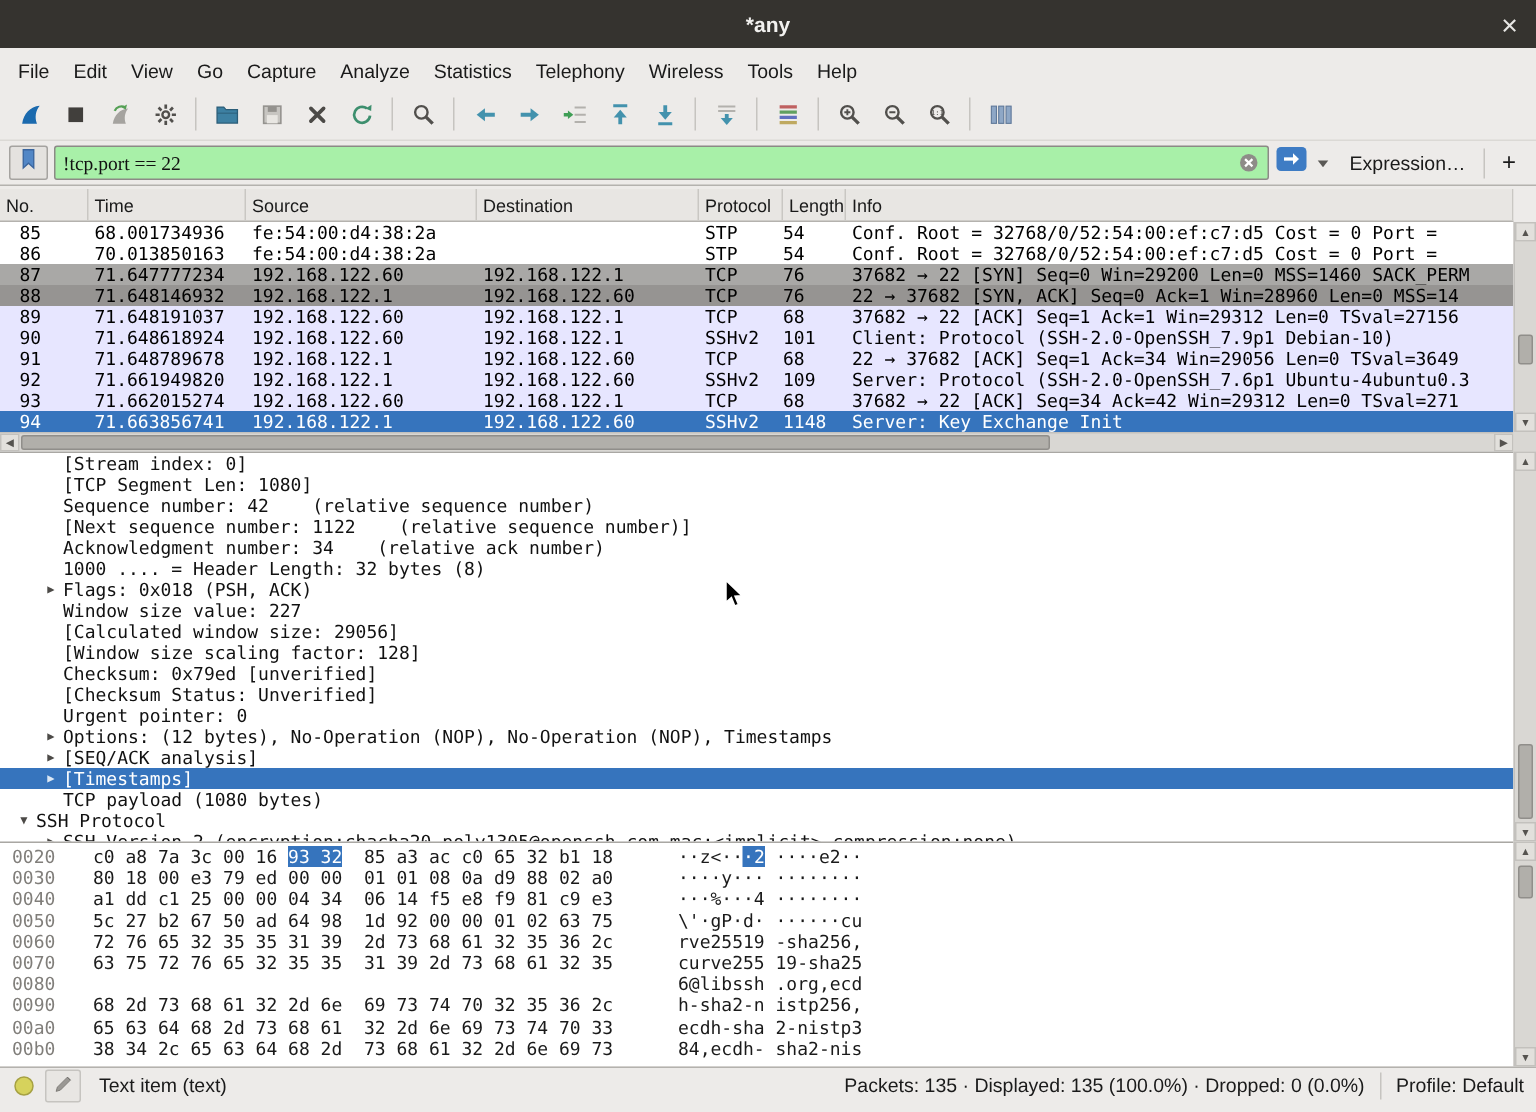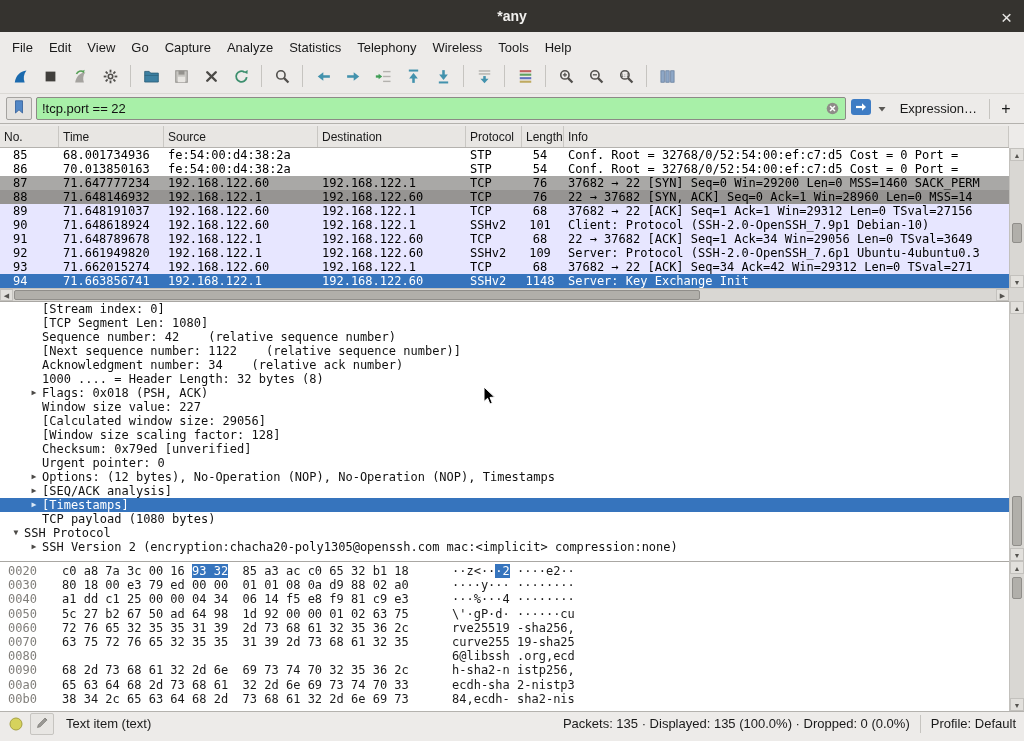--- a/index.html
+++ b/index.html
@@ -19,36 +19,36 @@
   
   .toolbar{position:absolute;left:0;top:59px;width:100%;height:34px;background:#edebe9;display:flex;align-items:center;padding-left:5px}
   .tbtn{width:30px;height:28px;display:flex;align-items:center;justify-content:center;border-radius:3px;flex:none}
   .ticon{display:flex}
   .tsep{width:1px;height:22px;background:#c6c4c0;margin:0 5px;flex:none}
 
   
   .filterbar{position:absolute;left:0;top:93px;width:100%;height:31px;background:#edebe9;border-top:1px solid #dbd9d5;border-bottom:1px solid #b4b2ae;display:flex;align-items:center;padding:0 6px;gap:4px}
   .fbookmark{width:26px;height:23px;border:1px solid #a5a3a0;background:#e4e2df;border-radius:2px;display:flex;align-items:center;justify-content:center;flex:none}
   .finput{flex:1;height:23px;background:#a8f0a8;border:1px solid #8c8a86;border-radius:2px;display:flex;align-items:center;padding:0 5px}
-  .ftext{font-family:Liberation Sans, sans-serif;font-size:13px;color:#111;white-space:pre}
+  .ftext{font-family:Liberation Serif, serif;font-size:13px;color:#111;white-space:pre}
   .fclear{margin-left:auto;display:flex}
   .fapply,.fdrop{display:flex;align-items:center;flex:none}
   .fexpr{padding:0 8px;font-size:13px;color:#1a1a1a;flex:none}
   .fsep{width:1px;height:20px;background:#c6c4c0;flex:none}
   .fadd{width:24px;text-align:center;font-size:16px;color:#1a1a1a;flex:none}
 
   
   .plheader{position:absolute;left:0;top:126px;width:1009px;height:22px;background:#e8e6e3;border-bottom:1px solid #b4b2ae;display:flex;font-size:12px;color:#1a1a1a;overflow:hidden}
   .phcell{border-right:1px solid #c9c7c3;padding:4px 0 0 4px;white-space:nowrap;overflow:hidden;flex:none}
   .c0{width:59px}.c1{width:105px}.c2{width:154px}.c3{width:148px}.c4{width:56px}.c5{width:42px}.c6{flex:1;overflow:hidden}
   .plbody{position:absolute;left:0;top:148px;width:1009px;height:140px;background:#fff;overflow:hidden;font-family:"DejaVu Sans Mono",monospace;font-size:12px;color:#000}
   .prow{display:flex;height:14px;line-height:14px;white-space:nowrap}
   .pc{padding-left:4px;overflow:hidden;flex:none}
   .pc.c0{padding-left:13px}
-  .pc.c5{text-align:center;padding-right:6px;padding-left:0}
+  .pc.c5{text-align:left;padding-right:6px;padding-left:0}
   .pc.c6{flex:1}
   .v-stp{background:#ffffff}
   .v-syn{background:#a9a8a6}
   .v-synack{background:#969492}
   .v-tcp{background:#e7e6ff}
   .v-selected{background:#3674bd;color:#fff}
 
   
   .vscroll{position:absolute;left:1009px;width:15px;background:#d9d7d3;border-left:1px solid #c3c1bd}
   .step{position:absolute;left:0;width:100%;height:13px;font-size:7px;text-align:center;line-height:13px;color:#55534f;background:#e2e0dc;border:1px solid #c3c1bd}
@@ -463,20 +463,21 @@
       <div class="dline"><span class="dspacer" style="width: 26px;"></span><span class="darrow"></span><span class="dtext">[TCP Segment Len: 1080]</span></div>
       <div class="dline"><span class="dspacer" style="width: 26px;"></span><span class="darrow"></span><span class="dtext">Sequence number: 42    (relative sequence number)</span></div>
       <div class="dline"><span class="dspacer" style="width: 26px;"></span><span class="darrow"></span><span class="dtext">[Next sequence number: 1122    (relative sequence number)]</span></div>
       <div class="dline"><span class="dspacer" style="width: 26px;"></span><span class="darrow"></span><span class="dtext">Acknowledgment number: 34    (relative ack number)</span></div>
       <div class="dline"><span class="dspacer" style="width: 26px;"></span><span class="darrow"></span><span class="dtext">1000 .... = Header Length: 32 bytes (8)</span></div>
       <div class="dline"><span class="dspacer" style="width: 26px;"></span><span class="darrow">▶</span><span class="dtext">Flags: 0x018 (PSH, ACK)</span></div>
       <div class="dline"><span class="dspacer" style="width: 26px;"></span><span class="darrow"></span><span class="dtext">Window size value: 227</span></div>
       <div class="dline"><span class="dspacer" style="width: 26px;"></span><span class="darrow"></span><span class="dtext">[Calculated window size: 29056]</span></div>
       <div class="dline"><span class="dspacer" style="width: 26px;"></span><span class="darrow"></span><span class="dtext">[Window size scaling factor: 128]</span></div>
       <div class="dline"><span class="dspacer" style="width: 26px;"></span><span class="darrow"></span><span class="dtext">Checksum: 0x79ed [unverified]</span></div>
+      <div class="dline"><span class="dspacer" style="width: 26px;"></span><span class="darrow"></span><span class="dtext">[Checksum Status: Unverified]</span></div>
       <div class="dline"><span class="dspacer" style="width: 26px;"></span><span class="darrow"></span><span class="dtext">Urgent pointer: 0</span></div>
       <div class="dline"><span class="dspacer" style="width: 26px;"></span><span class="darrow">▶</span><span class="dtext">Options: (12 bytes), No-Operation (NOP), No-Operation (NOP), Timestamps</span></div>
       <div class="dline"><span class="dspacer" style="width: 26px;"></span><span class="darrow">▶</span><span class="dtext">[SEQ/ACK analysis]</span></div>
       <div class="dline sel"><span class="dspacer" style="width: 26px;"></span><span class="darrow">▶</span><span class="dtext">[Timestamps]</span></div>
       <div class="dline"><span class="dspacer" style="width: 26px;"></span><span class="darrow"></span><span class="dtext">TCP payload (1080 bytes)</span></div>
       <div class="dline"><span class="dspacer" style="width: 8px;"></span><span class="darrow">▼</span><span class="dtext">SSH Protocol</span></div>
       <div class="dline"><span class="dspacer" style="width: 26px;"></span><span class="darrow">▶</span><span class="dtext">SSH Version 2 (encryption:chacha20-poly1305@openssh.com mac:&lt;implicit&gt; compression:none)</span></div>
     </div>
   <div class="vscroll" style="top:301px;height:260px">
     <div class="step up">▲</div>

